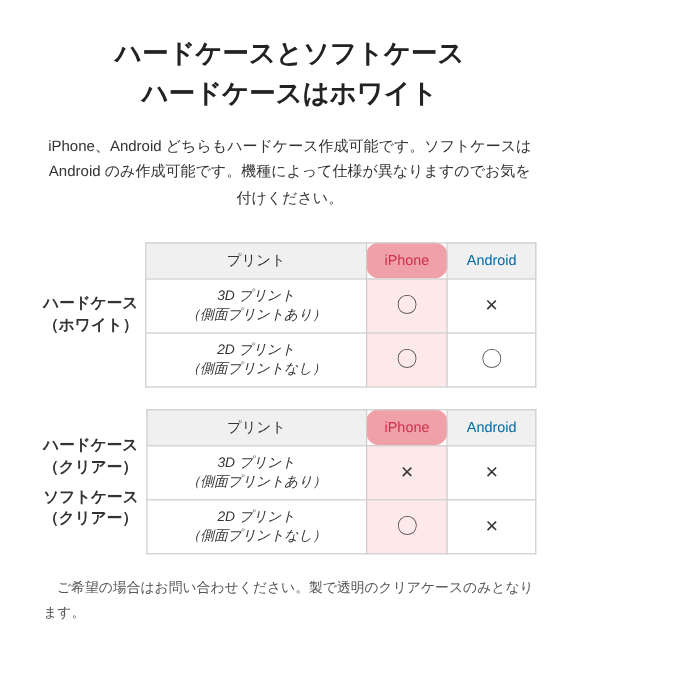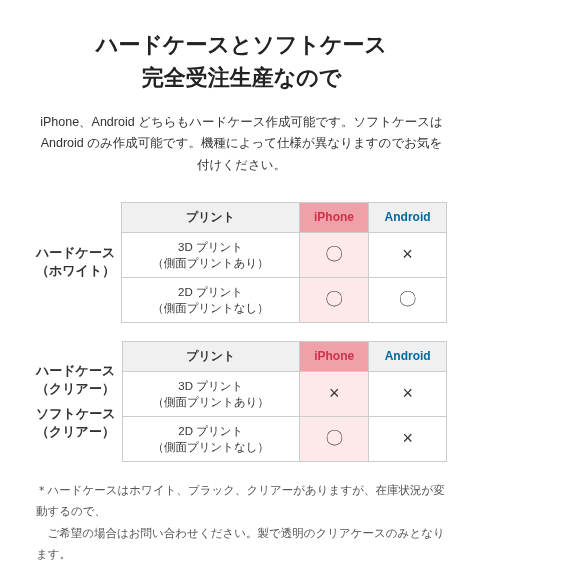--- a/index.html
+++ b/index.html
@@ -72,43 +72,45 @@
     .table th, .table td {
       border: 1px solid #ccc;
       text-align: center;
       padding: 6px 4px;
       vertical-align: middle;
       line-height: 1.4;
     }
 
     .table th {
       background: #f0f0f0;
-      font-weight: bold;
+      font-weight: normal;
       font-size: 12px;
     }
 
     .th-iphone {
       background: #f0a0a8 !important;
       color: #d0304a;
       font-weight: bold;
+      border-radius: 11px;
     }
 
     .th-android {
       background: #f0f0f0;
       color: #0369a1;
     }
 
     .th-print {
       background: #f0f0f0;
     }
 
     .td-print {
       text-align: center;
       font-size: 11.5px;
       background: #fff;
+      font-style: italic;
     }
 
     .td-circle {
       font-size: 18px;
       color: #333;
     }
 
     .td-cross {
       font-size: 18px;
       color: #333;
@@ -136,21 +138,21 @@
       justify-content: center;
     }
   </style>
 </head>
 <body>
 
 <div class="page-container">
 
   <h1 class="main-title">
     <span>ハードケースとソフトケース</span><br>
-    <span>完全受注生産なので</span>
+    <span>ハードケースはホワイト</span>
   </h1>
 
   <p class="description">
     iPhone、Android どちらもハードケース作成可能です。ソフトケースは<br>
     Android のみ作成可能です。機種によって仕様が異なりますのでお気を付けください。
   </p>
 
   <div class="section">
     <div class="table-wrapper">
       <div class="row-label">
@@ -204,17 +206,16 @@
             <td class="td-print">2D プリント<br>（側面プリントなし）</td>
             <td class="td-circle td-iphone-col">〇</td>
             <td class="td-cross">×</td>
           </tr>
         </tbody>
       </table>
     </div>
   </div>
 
   <div class="notes">
-    <p>＊ハードケースはホワイト、ブラック、クリアーがありますが、在庫状況が変動するので、</p>
     <p>　ご希望の場合はお問い合わせください。製で透明のクリアケースのみとなります。</p>
   </div>
 
 </div>
 
 </body></html>

